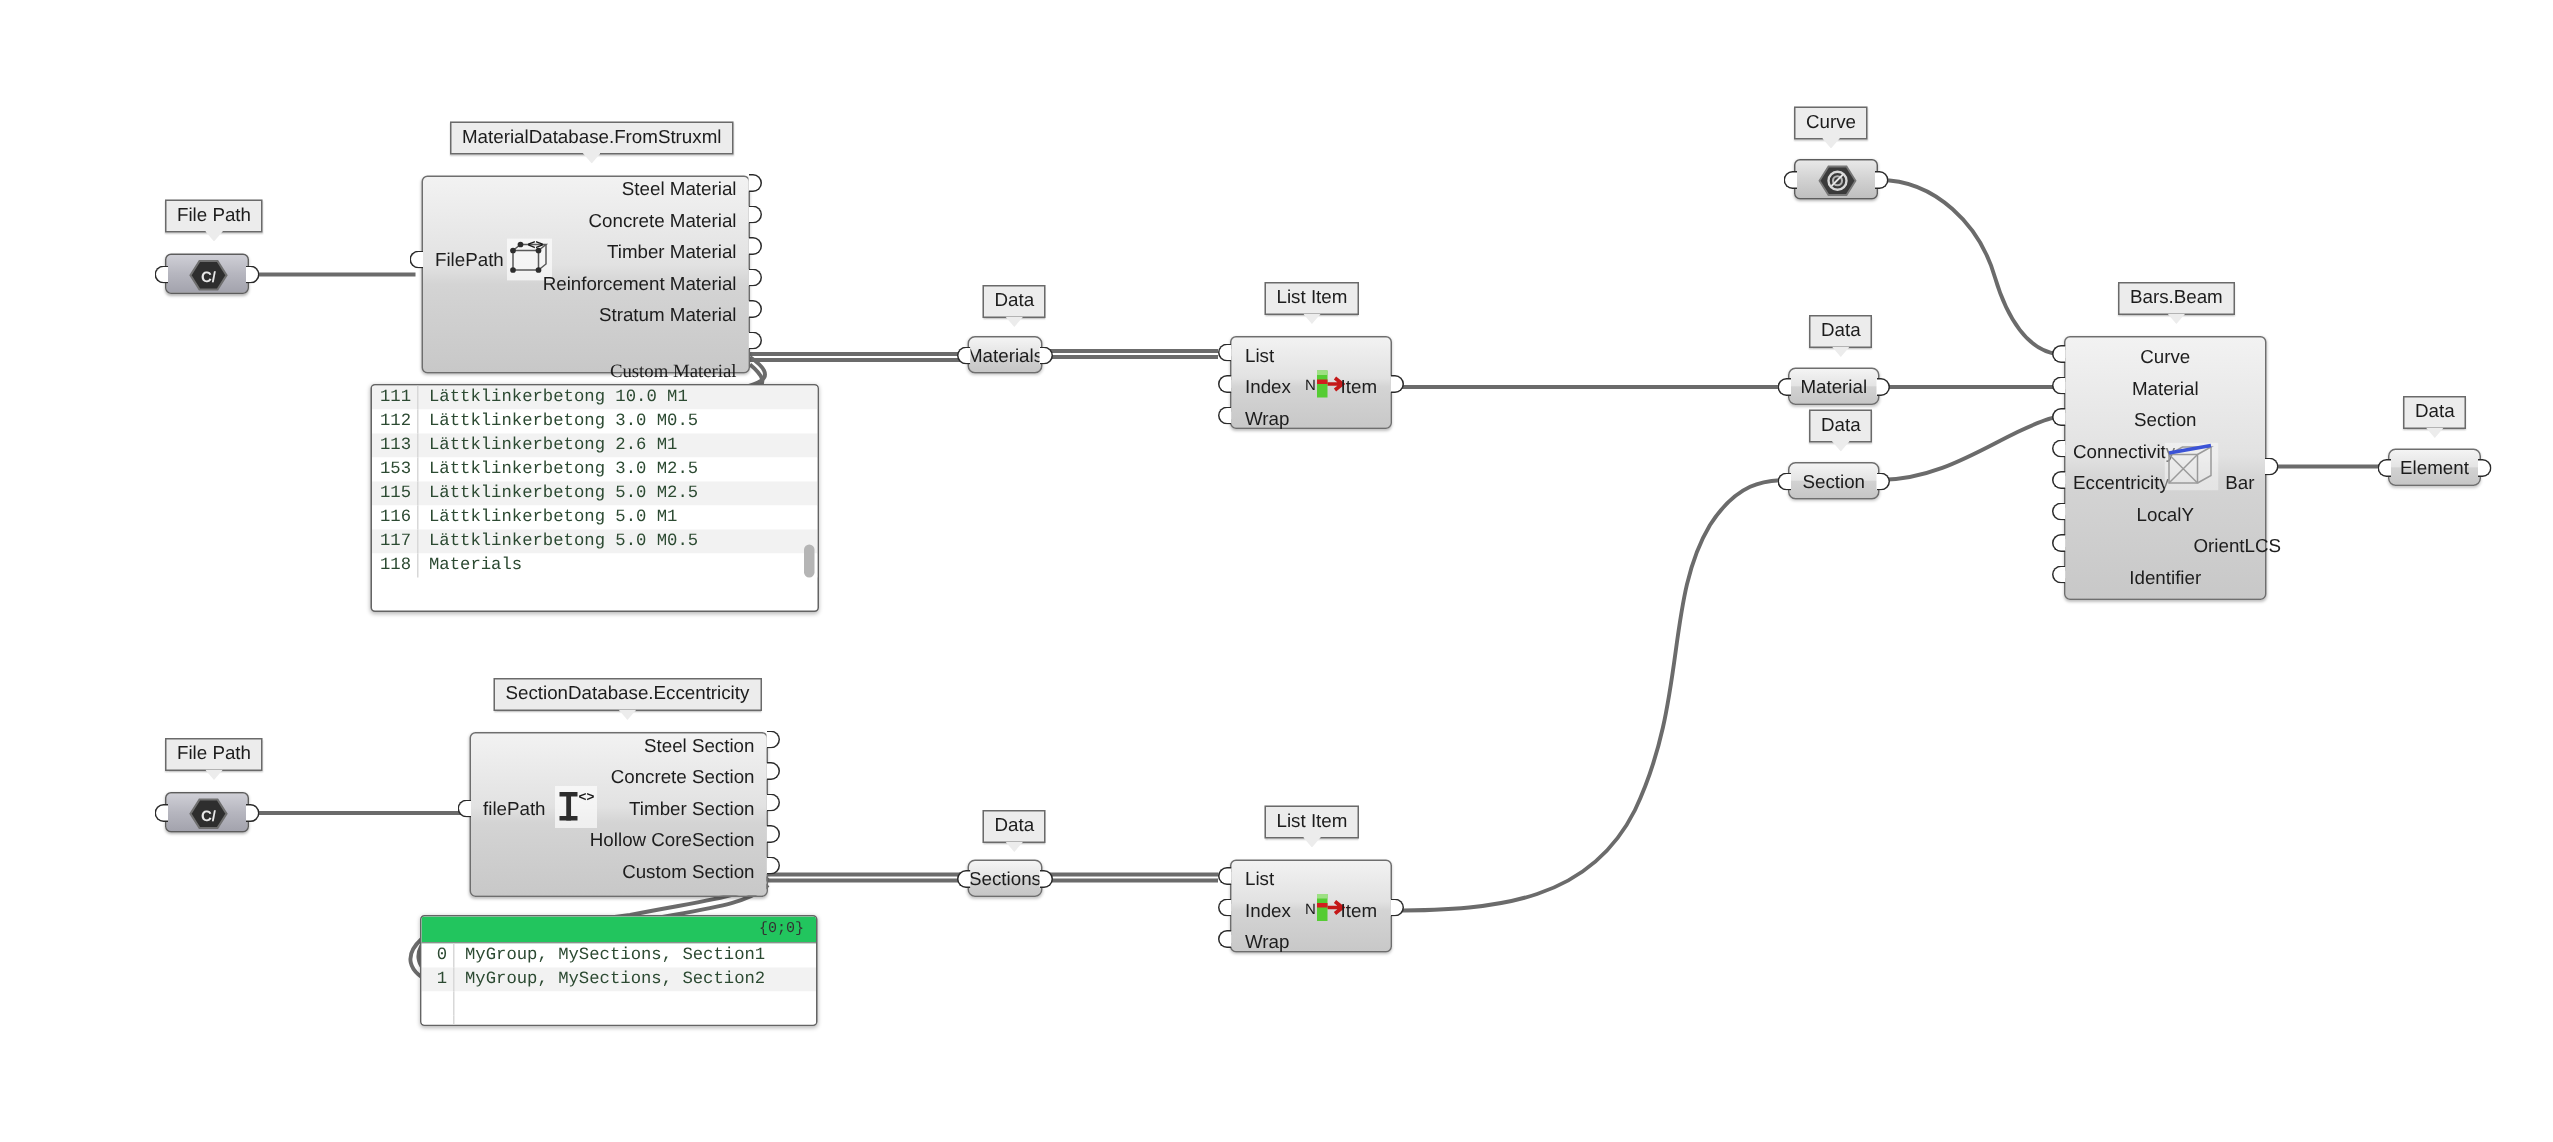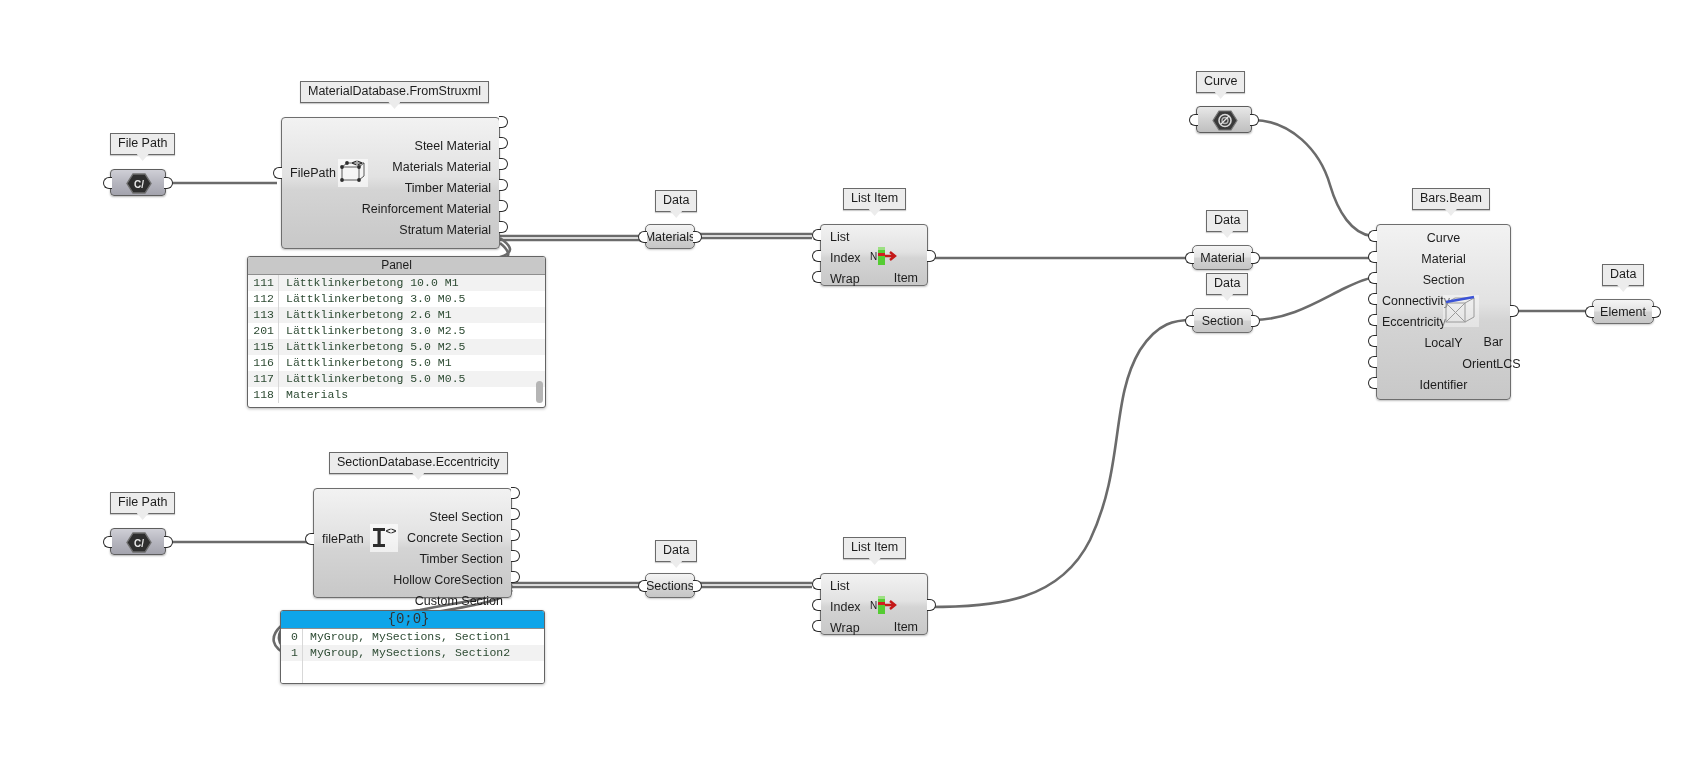--- a/index.html
+++ b/index.html
@@ -81,21 +81,21 @@
   }
 
   
   .comp-row {
     position: absolute;
     font-size: 12.5px;
     color: #1d1d1d;
     white-space: nowrap;
     line-height: 14px;
   }
-  .comp-row.right { text-align: right; margin-top: 20px; }
+  .comp-row.right { text-align: right; }
   .comp-row.left  { text-align: right; }
 
   
   .port {
     position: absolute;
     width: 9px;
     height: 12px;
     box-sizing: border-box;
     border: 1.6px solid #2a2a2a;
     background: #ffffff;
@@ -162,21 +162,21 @@
   }
   .panel-head {
     height: 17px;
     background: #c8c8c8;
     border-bottom: 1px solid #8e8e8e;
     font-size: 12px;
     color: #1d1d1d;
     text-align: center;
     line-height: 17px;
   }
-  .panel-head.blank { background: #0ea5e9; padding-right: 8px; font-family: "Liberation Mono", monospace; font-size: 14px; color:#333; }
+  .panel-head.blank { background: #22c55e; text-align: right; padding-right: 8px; font-family: "Liberation Mono", monospace; font-size: 10px; color:#333; }
   .panel-body { position: relative; }
   .panel-row {
     display: flex;
     height: 16px;
     line-height: 16px;
     font-family: "Liberation Mono", monospace;
     font-size: 11.5px;
     color: #2c4a32;
   }
   .panel-row.odd  { background: #f2f2f2; }
@@ -293,51 +293,50 @@
           <circle cx="4" cy="8" r="1.9"></circle>
             <circle cx="21" cy="8" r="1.9"></circle>
           <circle cx="4" cy="21" r="1.9"></circle>
             <circle cx="21" cy="21" r="1.9"></circle>
           <circle cx="9" cy="4" r="1.9"></circle>
         </g>
         <text x="19" y="7" font-size="9" font-family="Liberation Sans, sans-serif" fill="#1a1a1a" text-anchor="middle" font-weight="bold">&lt;&gt;</text>
       </svg>
 
       <div class="comp-row right" style="right:8px; top:1px; width:200px;">Steel Material</div>
-      <div class="comp-row right" style="right:8px; top:22px; width:200px;">Materials Material</div>
+      <div class="comp-row right" style="right:8px; top:22px; width:200px;">Concrete Material</div>
       <div class="comp-row right" style="right:8px; top:43px; width:200px;">Timber Material</div>
       <div class="comp-row right" style="right:8px; top:64px; width:200px;">Reinforcement Material</div>
       <div class="comp-row right" style="right:8px; top:85px; width:200px;">Stratum Material</div>
       <div class="comp-row right" style="right:8px; top:122px; width:200px;font-family:Liberation Serif, serif;">Custom Material</div>
       <div class="port out" style="right:-9px; top:-2px;"></div>
       <div class="port out" style="right:-9px; top:19px;"></div>
       <div class="port out" style="right:-9px; top:40px;"></div>
       <div class="port out" style="right:-9px; top:61px;"></div>
       <div class="port out" style="right:-9px; top:82px;"></div>
       <div class="port out" style="right:-9px; top:103px;"></div>
     </div>
   </div>
 
   <div class="panel" style="left:247px; top:256px; width:299px; height:152px;">
-    <div class="panel-head">Panel</div>
     <div class="panel-body">
       <div class="panel-row odd">
         <span class="panel-idx">111</span>
         <span class="panel-val">Lättklinkerbetong 10.0 M1</span>
       </div>
       <div class="panel-row even">
         <span class="panel-idx">112</span>
         <span class="panel-val">Lättklinkerbetong 3.0 M0.5</span>
       </div>
       <div class="panel-row odd">
         <span class="panel-idx">113</span>
         <span class="panel-val">Lättklinkerbetong 2.6 M1</span>
       </div>
       <div class="panel-row even">
-        <span class="panel-idx">201</span>
+        <span class="panel-idx">153</span>
         <span class="panel-val">Lättklinkerbetong 3.0 M2.5</span>
       </div>
       <div class="panel-row odd">
         <span class="panel-idx">115</span>
         <span class="panel-val">Lättklinkerbetong 5.0 M2.5</span>
       </div>
       <div class="panel-row even">
         <span class="panel-idx">116</span>
         <span class="panel-val">Lättklinkerbetong 5.0 M1</span>
       </div>

